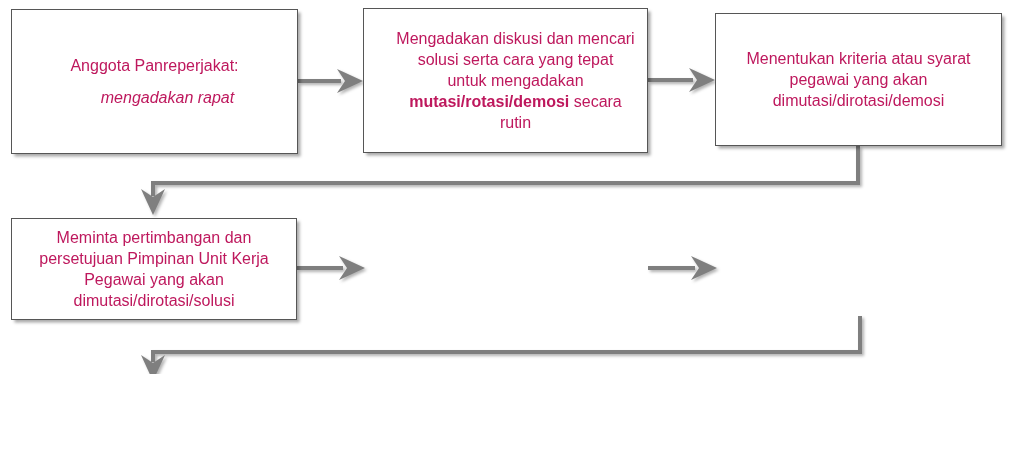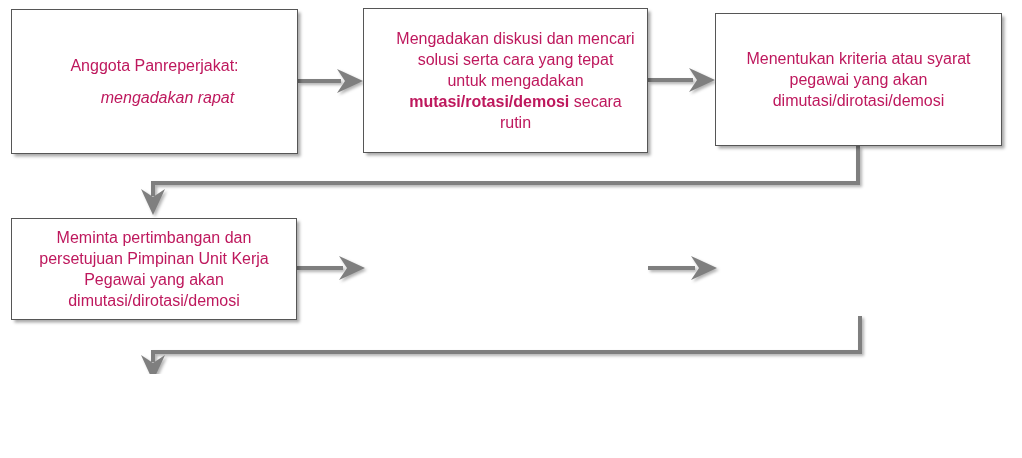--- a/index.html
+++ b/index.html
@@ -114,19 +114,19 @@
 
   <div class="fc-box" id="box-2">
     <p><span>Mengadakan diskusi dan mencari solusi serta cara yang tepat untuk mengadakan </span><span class="run-bold">mutasi/rotasi/demosi</span><span> secara rutin</span></p>
   </div>
 
   <div class="fc-box" id="box-3">
     <p><span>Menentukan kriteria atau syarat pegawai yang akan dimutasi/dirotasi/demosi</span></p>
   </div>
 
   <div class="fc-box" id="box-4">
-    <p><span>Meminta pertimbangan dan persetujuan Pimpinan Unit Kerja Pegawai yang akan dimutasi/dirotasi/demosi</span></p>
+    <p><span>Meminta pertimbangan dan persetujuan Pimpinan Unit Kerja Pegawai yang akan dimutasi/dirotasi/solusi</span></p>
   </div>
 
 
 
 
 </div>
 
 </body></html>

